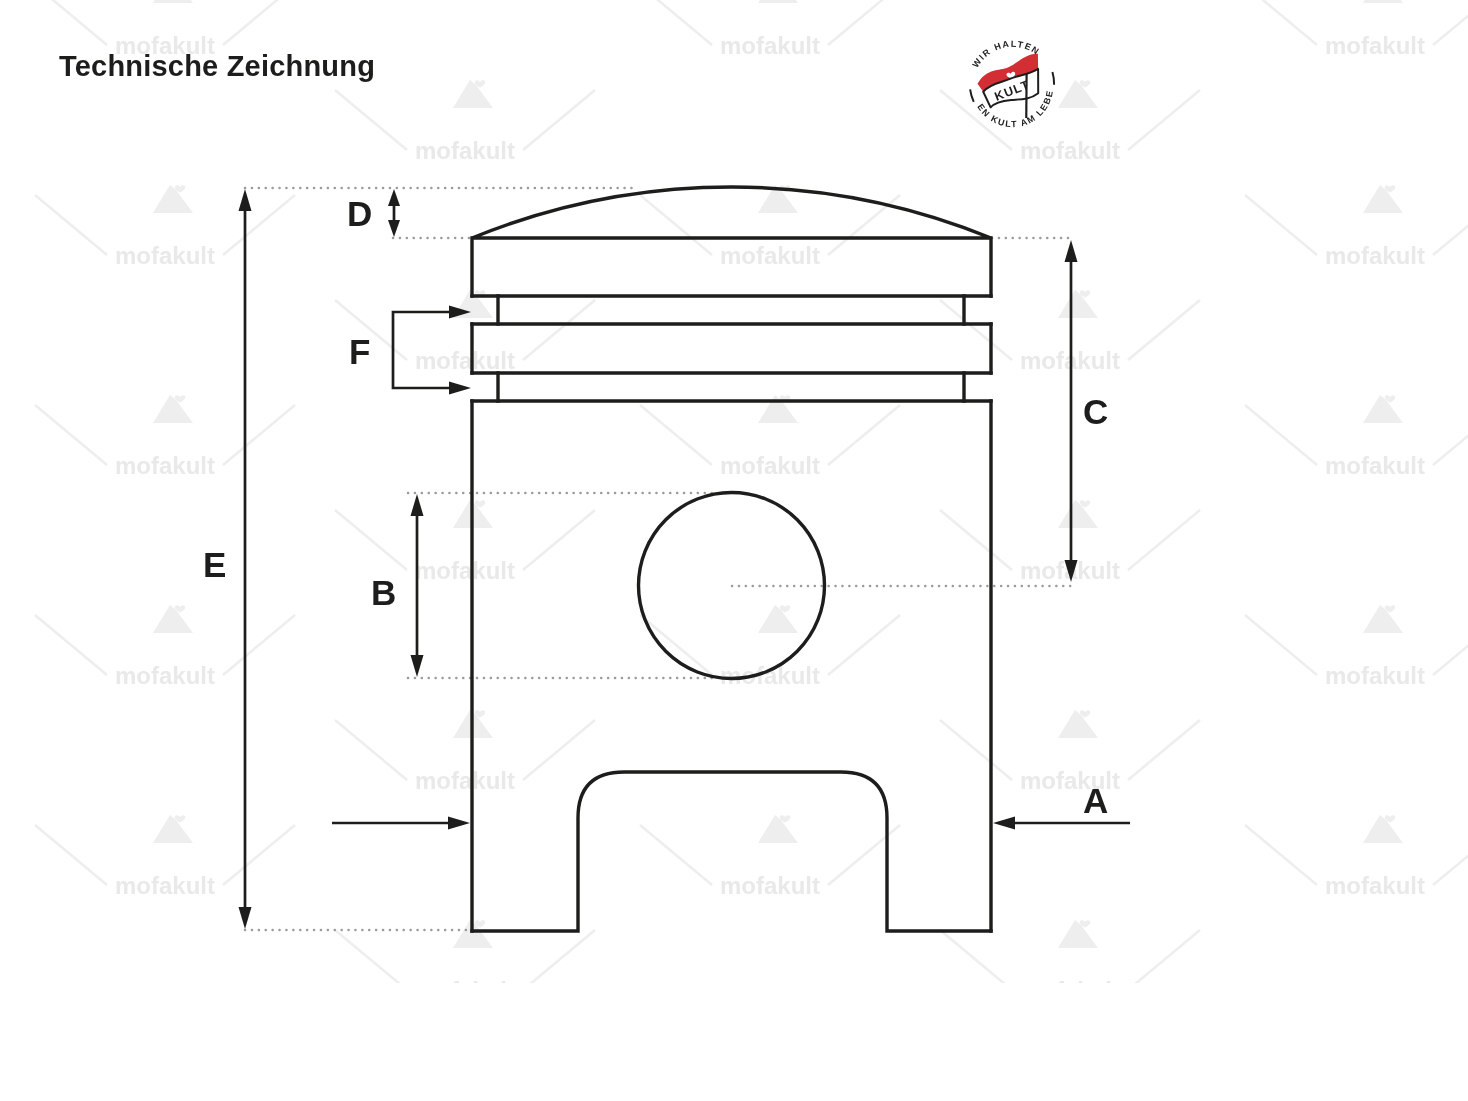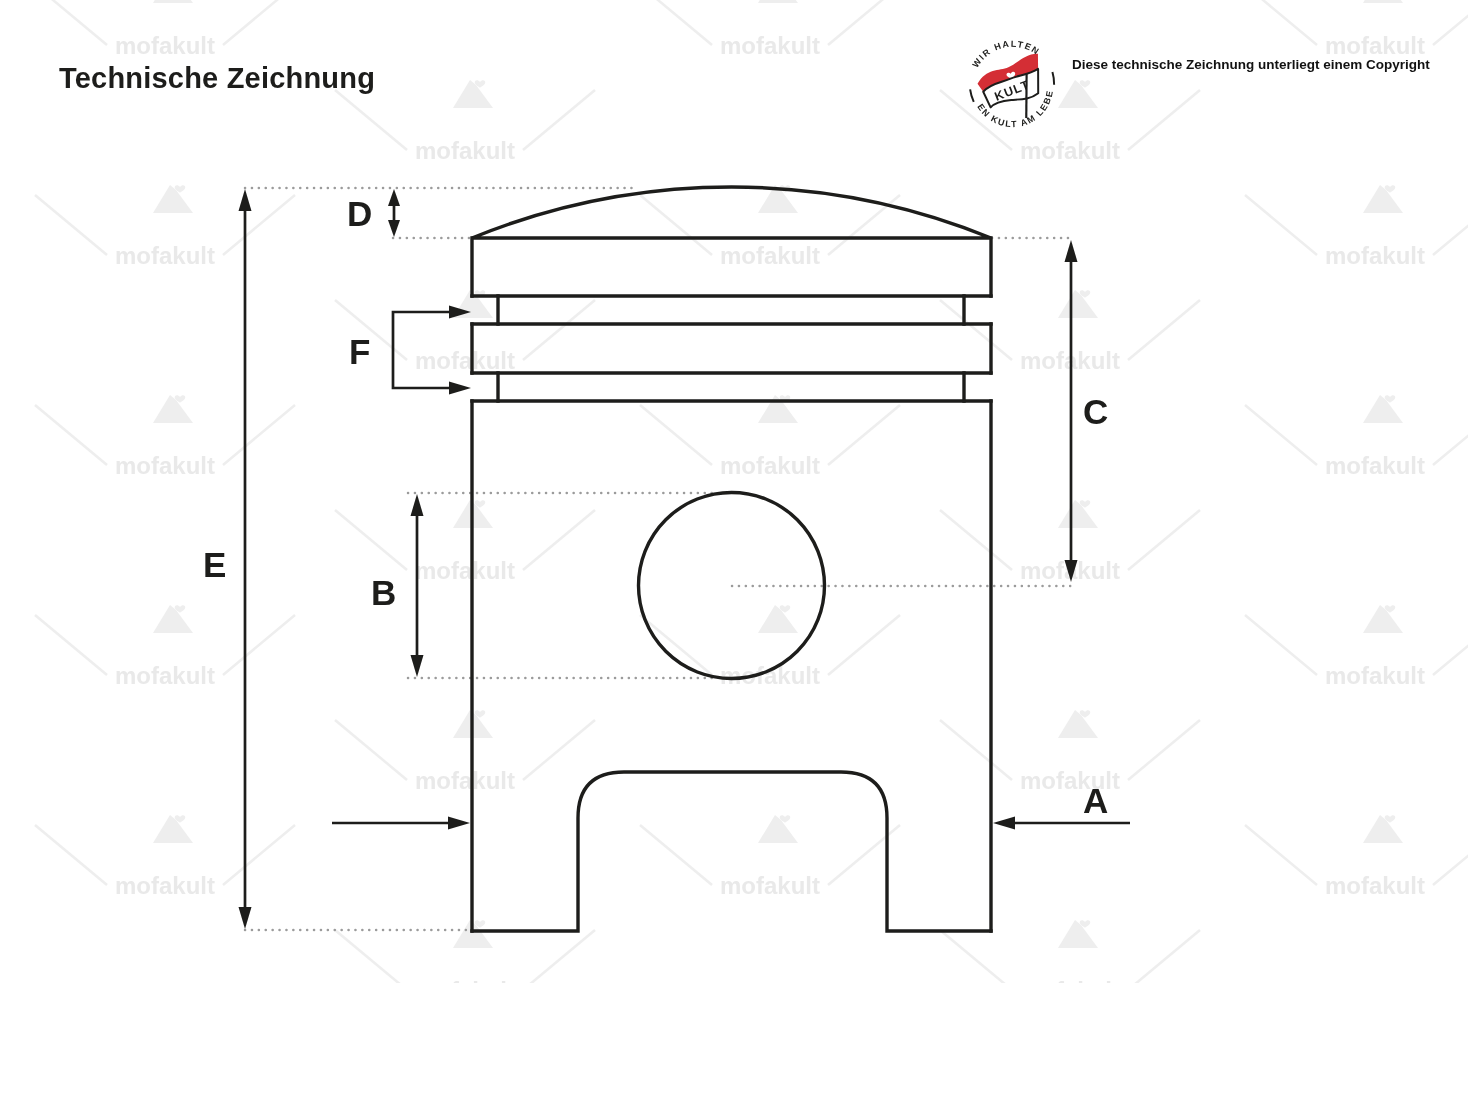--- a/index.html
+++ b/index.html
@@ -5,21 +5,21 @@
   html,body{margin:0;padding:0;background:#fff;}
   .page{position:relative;width:1468px;height:983px;background:var(--background,#fff);
         overflow:hidden;font-family:"Liberation Sans",sans-serif;}
   
   .wm{position:absolute;left:0;top:0;width:1468px;height:1101px;}
   .wm-text{font-family:"Liberation Sans",sans-serif;font-weight:700;font-size:24px;
            fill:var(--watermark-text,#e9e9e9);}
   .wm-line{stroke:var(--watermark-shape,#eee);stroke-width:2.5;}
   .wm-shape{fill:var(--watermark-shape,#eee);}
   
-  .title{position:absolute;left:59px;top:62px;margin:0;font-size:29px;font-weight:700;
+  .title{position:absolute;left:59px;top:50px;margin:0;font-size:29px;font-weight:700;
          color:var(--ink,#1d1d1b);letter-spacing:.2px;}
   .badge{position:absolute;left:963px;top:36px;}
   .badge-arc{font-size:9px;font-weight:700;letter-spacing:1.5px;fill:var(--ink,#1d1d1b);}
   .badge-kult{font-size:12.5px;font-weight:700;letter-spacing:1.2px;fill:var(--ink,#1d1d1b);}
   .badge-stroke{stroke:var(--ink,#1d1d1b);fill:none;}
   .copyright{position:absolute;left:1072px;top:56px;width:360px;font-size:13.5px;
              line-height:18.5px;color:#121212;}
   .copyright div{white-space:nowrap;}
   .copyright b{font-weight:700;}
   
@@ -256,21 +256,20 @@
       <path class="badge-stroke" stroke-width="2" d="M92.5,44 A43,43 0 0 1 91.5,57"></path>
       <line x1="70" y1="25" x2="57" y2="84" class="badge-stroke" stroke-width="2.2"></line>
       <path d="M16,40 C28,26 40,32 50,30 C60,28 70,20 82,23 L79,38 C68,42 58,40 49,42 C39,44 28,42 20,49 Z" style="fill:var(--badge-red,#d42e35)"></path>
       <path d="M51,37 c-1.8,-2.6 -5.5,-1.2 -4.2,1.4 c0.9,1.8 4.2,3.4 4.2,3.4 c0,0 3.3,-1.6 4.2,-3.4 c1.3,-2.6 -2.4,-4 -4.2,-1.4 z" fill="#ffffff"></path>
       <path d="M20,49 C30,42 40,44 49,42 C58,40 68,42 79,38 L74,62 C64,67 54,64 46,63 C37,62 29,62 24,66 Z" fill="#ffffff" class="badge-stroke" stroke-width="2" stroke-linejoin="round"></path>
       <text class="badge-kult" x="49" y="58" text-anchor="middle" transform="rotate(-9 49 55)">KULT</text>
     </g>
   </svg>
 
   <div class="copyright">
-    <div><b>Diese technische Zeichnung unterliegt einem Copyright</b><span></span></div>
   </div>
 
   <svg class="drawing" viewBox="0 0 1468 1101">
 
     <g>
       <line class="dotted" x1="245" y1="188" x2="638" y2="188"></line>
       <line class="dotted" x1="393" y1="238" x2="470" y2="238"></line>
       <line class="dotted" x1="992" y1="238" x2="1072" y2="238"></line>
       <line class="dotted" x1="408" y1="493" x2="718" y2="493"></line>
       <line class="dotted" x1="732" y1="586" x2="1072" y2="586"></line>

